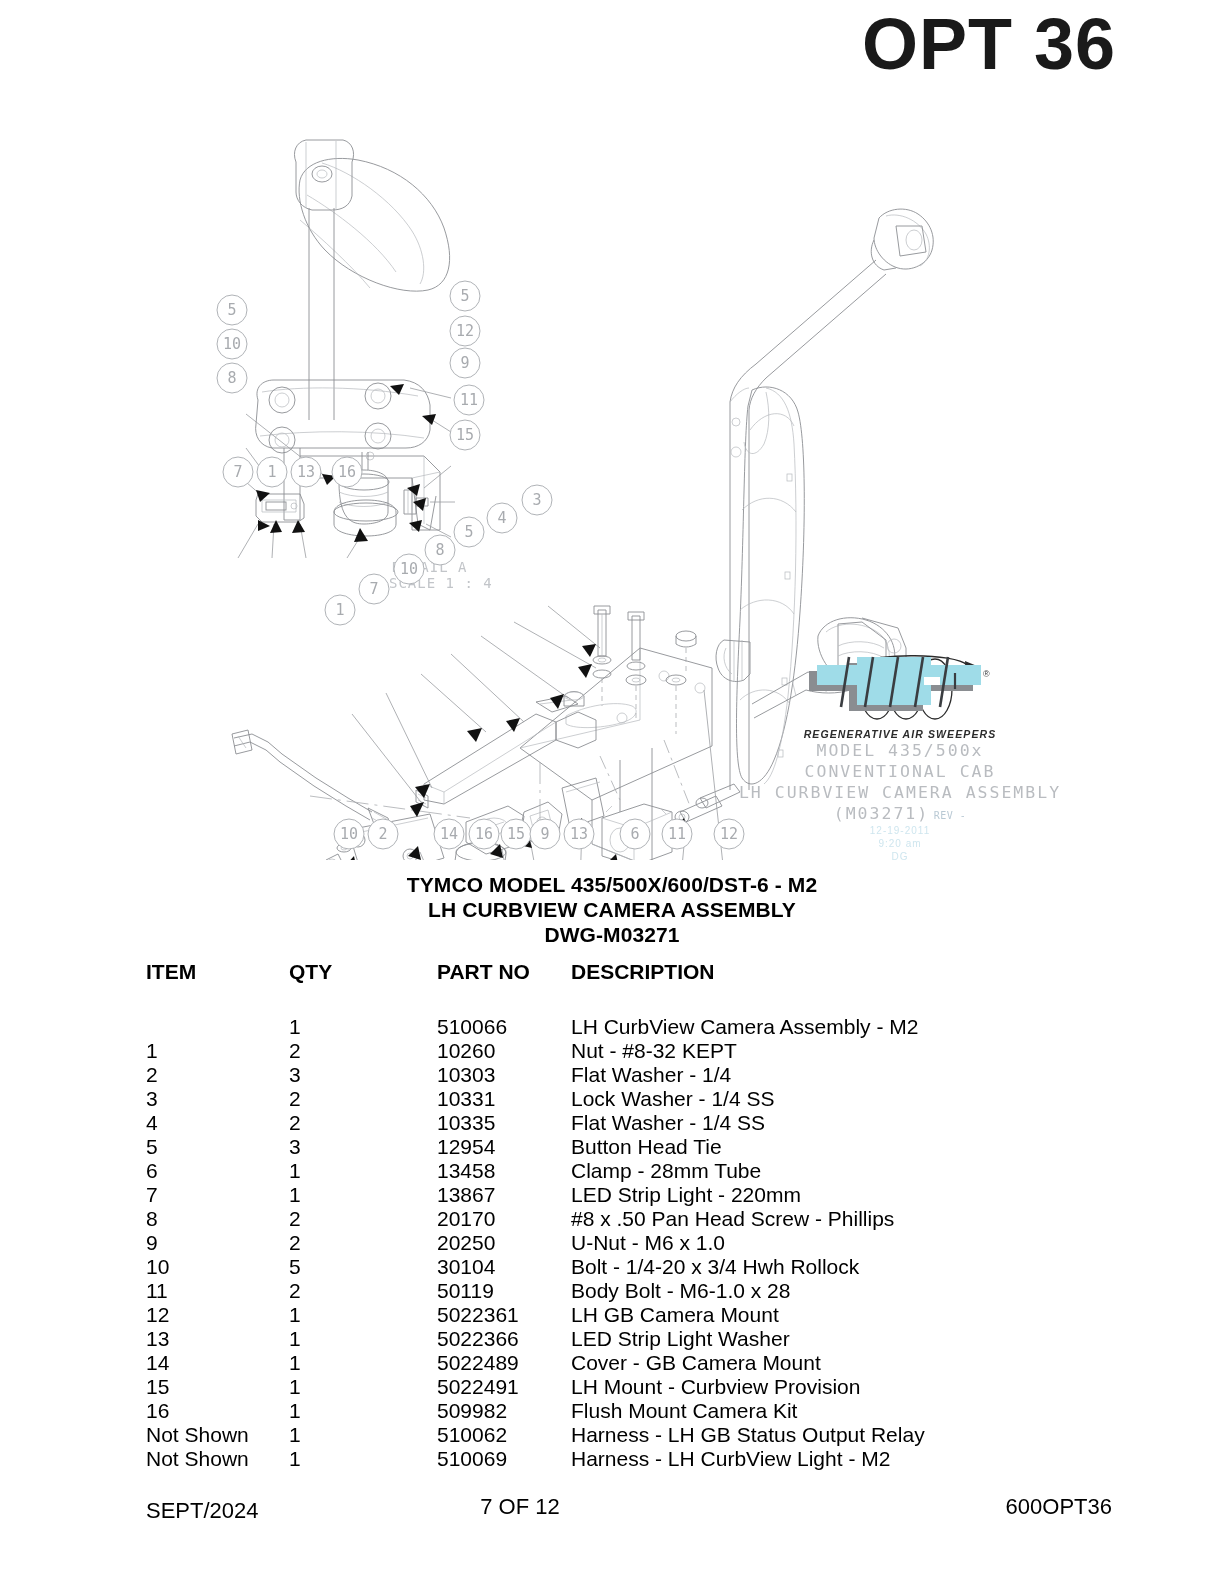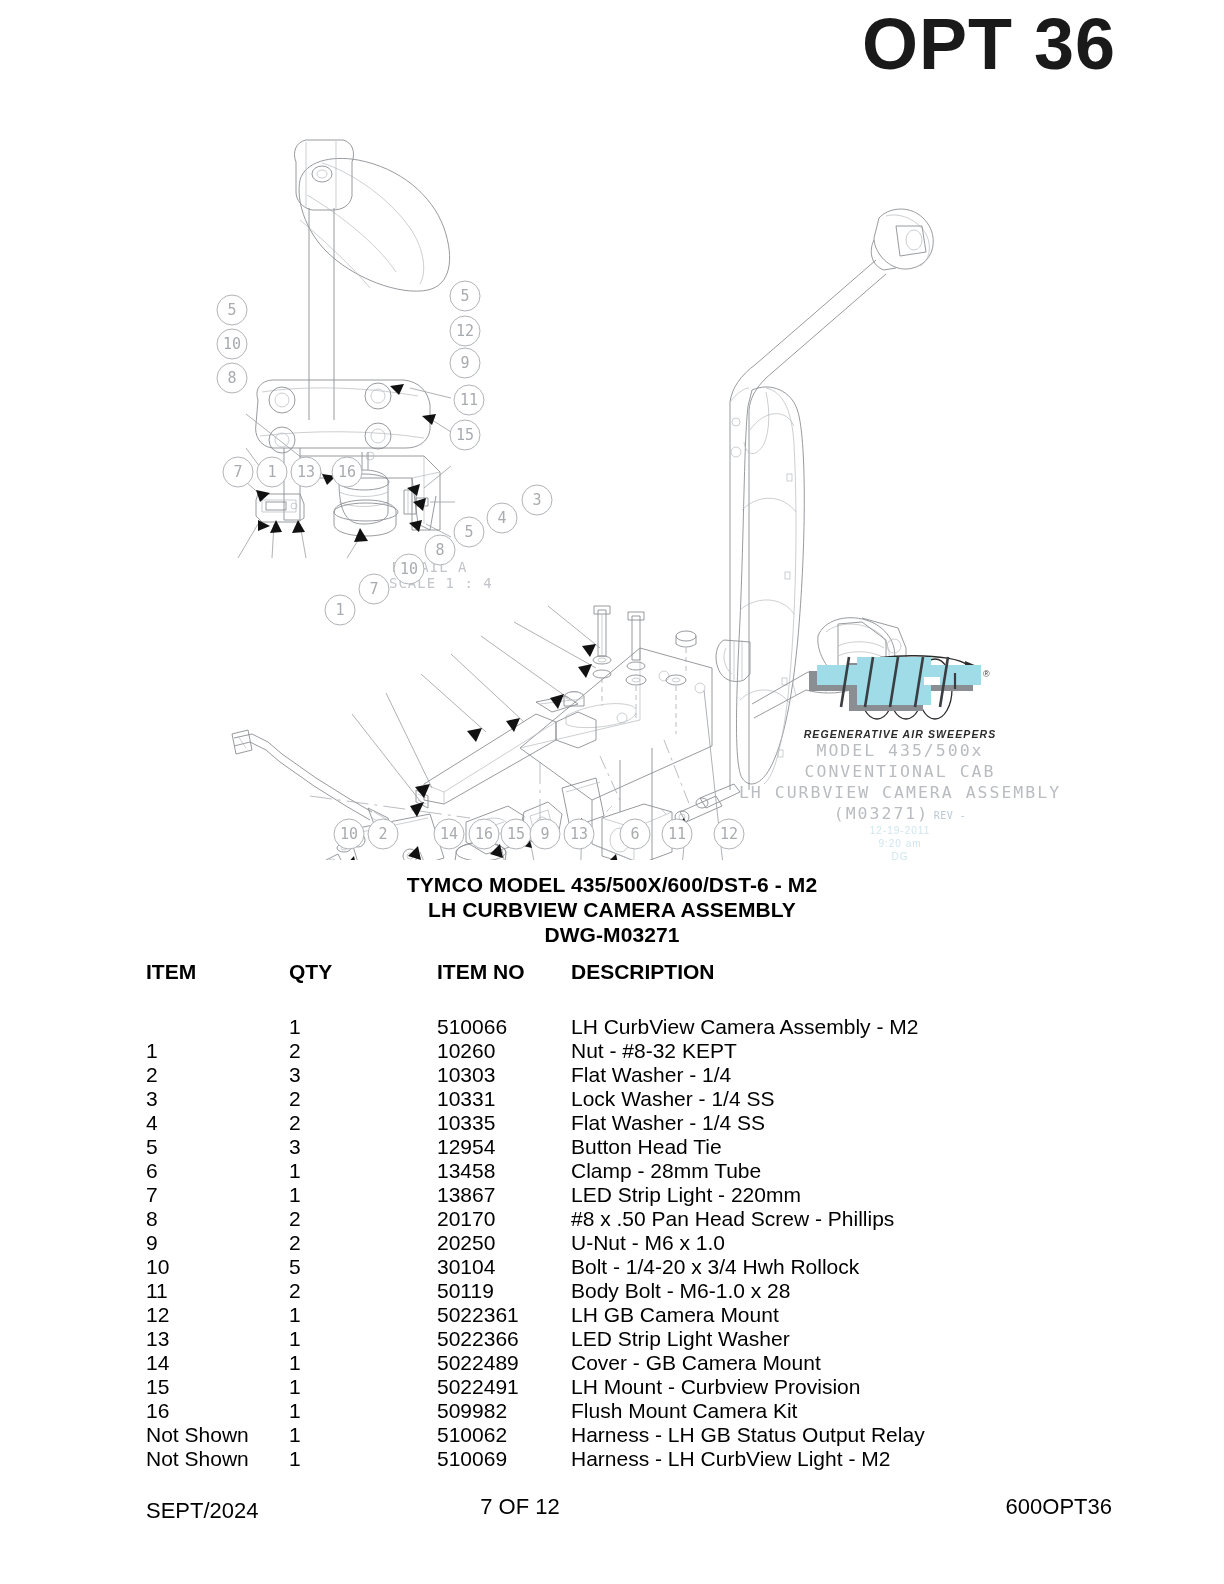--- a/index.html
+++ b/index.html
@@ -628,21 +628,21 @@
   <div>LH CURBVIEW CAMERA ASSEMBLY</div>
   <div>DWG-M03271</div>
 </div>
 
 <div id="parts-table">
   <table class="parts">
     <thead>
       <tr>
         <th class="col-item">ITEM</th>
         <th class="col-qty">QTY</th>
-        <th class="col-part">ITEM NO</th>
+        <th class="col-part">PART NO</th>
         <th class="col-desc">DESCRIPTION</th>
       </tr>
     </thead>
     <tbody id="parts-body">
         <tr>
           <td></td>
           <td>1</td>
           <td>510066</td>
           <td>LH CurbView Camera Assembly - M2</td>
         </tr>

